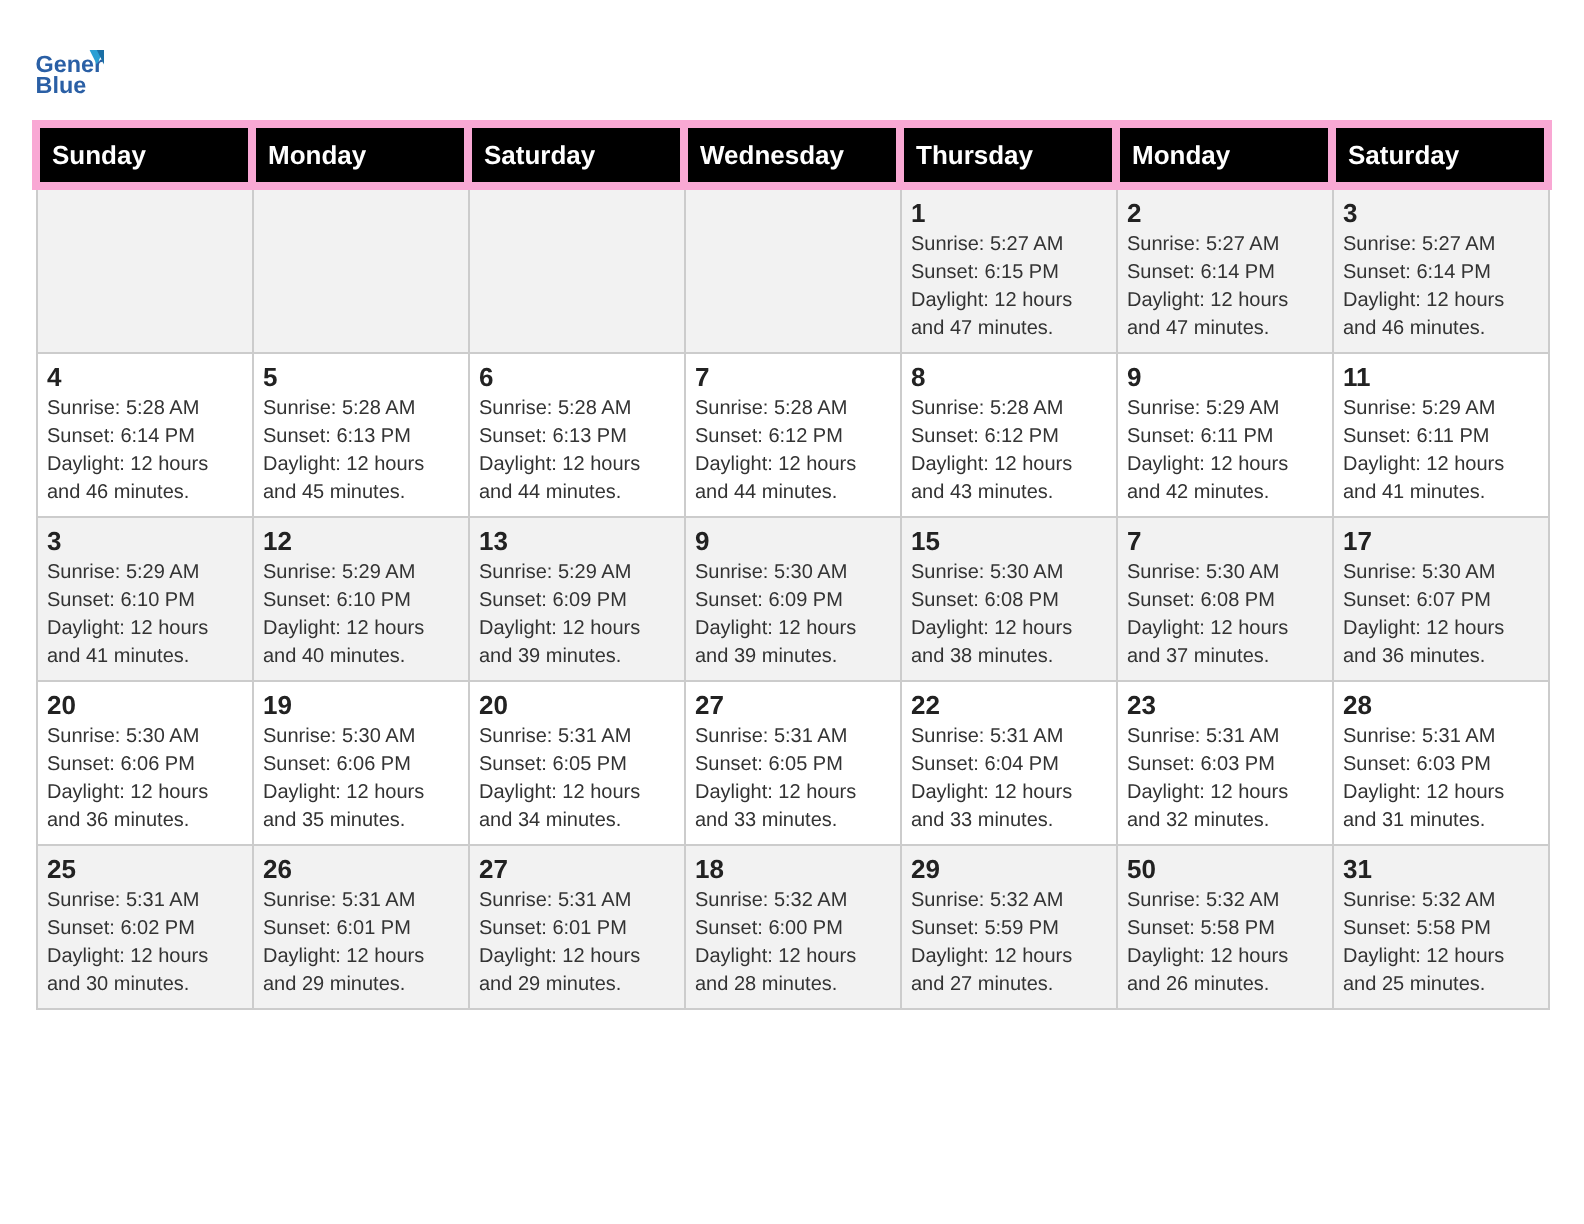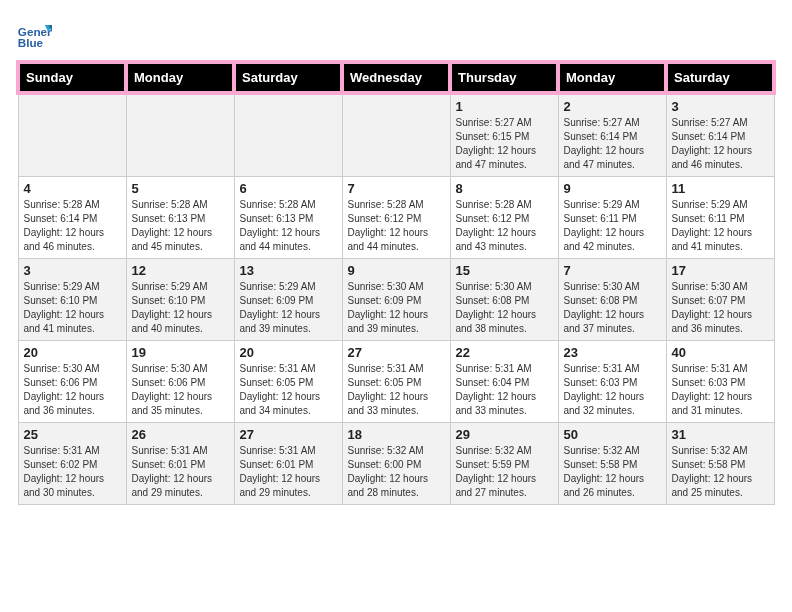--- a/index.html
+++ b/index.html
@@ -274,21 +274,21 @@
 and 33 minutes.</div>
         </td>
         <td>
           <span class="day-num">23</span>
           <div class="day-info" style="white-space: pre-line;">Sunrise: 5:31 AM
 Sunset: 6:03 PM
 Daylight: 12 hours
 and 32 minutes.</div>
         </td>
         <td>
-          <span class="day-num">40</span>
+          <span class="day-num">28</span>
           <div class="day-info" style="white-space: pre-line;">Sunrise: 5:31 AM
 Sunset: 6:03 PM
 Daylight: 12 hours
 and 31 minutes.</div>
         </td>
       </tr>
       <tr>
         <td>
           <span class="day-num">25</span>
           <div class="day-info" style="white-space: pre-line;">Sunrise: 5:31 AM

